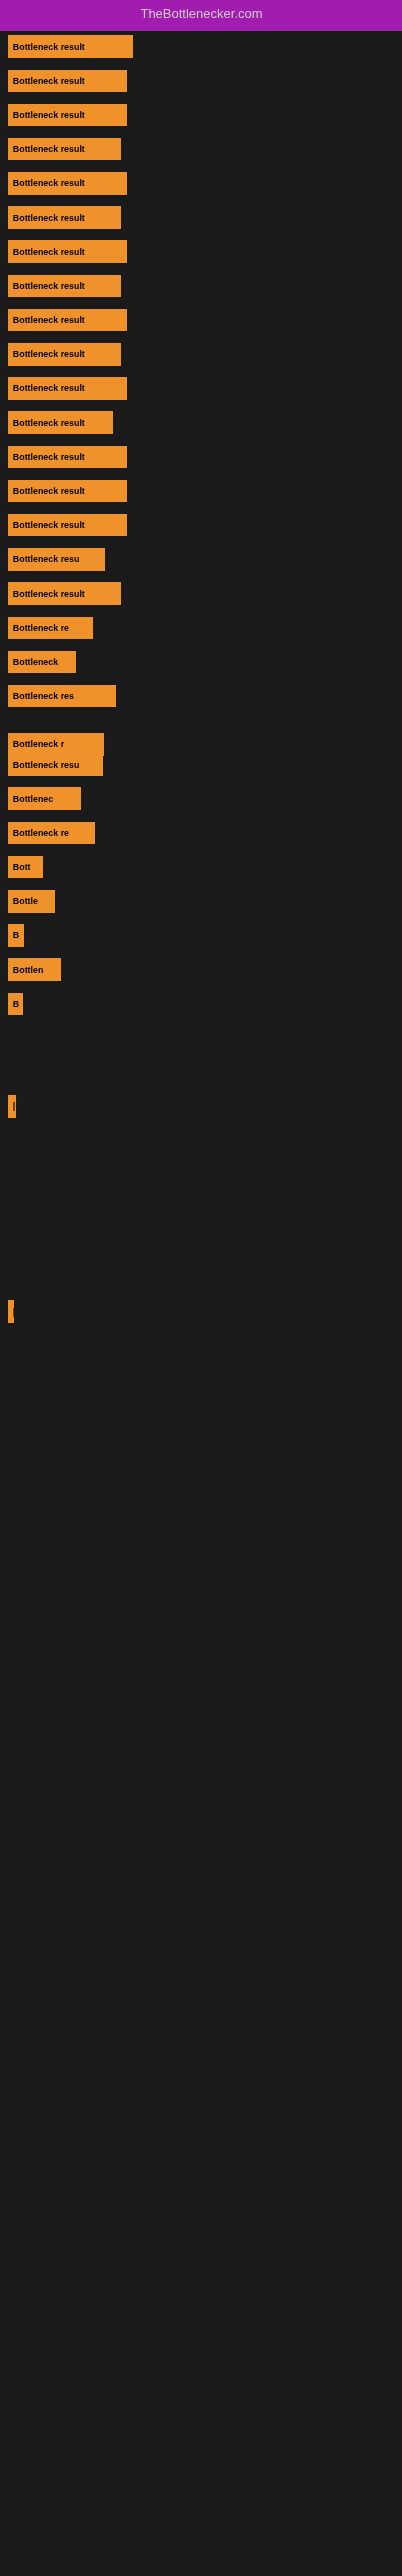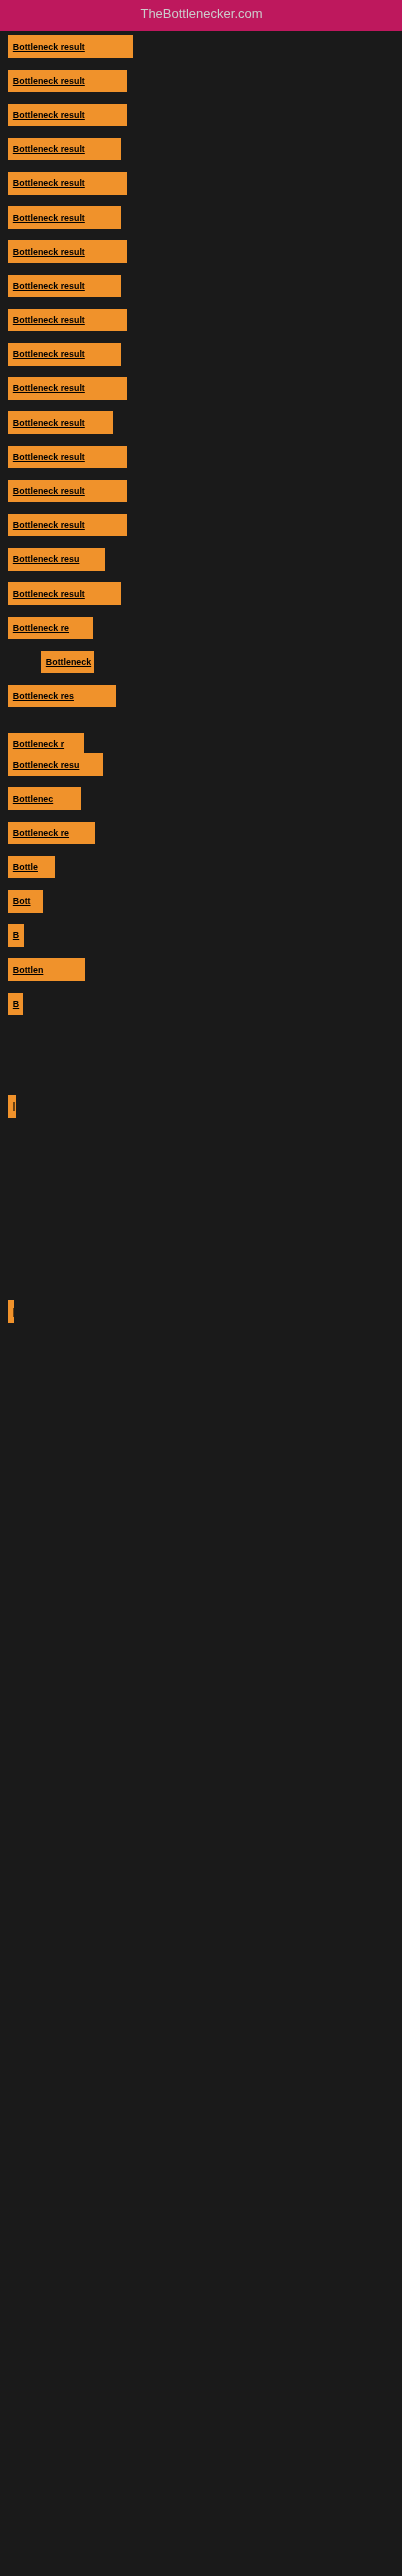--- a/index.html
+++ b/index.html
@@ -13,21 +13,21 @@
       background-color: #1a1a1a;
       font-family: Arial, sans-serif;
       color: #fff;
     }
 
     .header {
       text-align: center;
       padding: 6.4px 0 9.7px 0;
       font-size: 13px;
       color: #ccc;
-      background-color: #be185d;
+      background-color: #a21caf;
     }
 
     .bars-container {
       padding: 0 8px;
       display: flex;
       flex-direction: column;
       gap: 0px;
     }
 
     .bar-row {
@@ -41,21 +41,20 @@
       height: 22.5px;
       background-color: #f0922b;
       display: flex;
       align-items: center;
       padding-left: 4.8px;
       font-size: 8.9px;
       color: #000;
       font-weight: bold;
       white-space: nowrap;
       overflow: hidden;
-      text-decoration: underline;
     }
   </style>
 </head>
 <body>
 
 <div class="header">
   <span>TheBottlenecker.com</span>
 </div>
 
 <div class="bars-container" id="bars-container">
@@ -107,48 +106,48 @@
     <div class="bar-row">
       <div class="bar" style="width: 97px;">Bottleneck resu</div>
     </div>
     <div class="bar-row">
       <div class="bar" style="width: 113px;">Bottleneck result</div>
     </div>
     <div class="bar-row">
       <div class="bar" style="width: 85px;">Bottleneck re</div>
     </div>
     <div class="bar-row">
-      <div class="bar" style="width: 53px; margin-left: 33px;">Bottleneck</div>
+      <div class="bar" style="width: 68px;">Bottleneck</div>
     </div>
     <div class="bar-row">
       <div class="bar" style="width: 108px;">Bottleneck res</div>
     </div>
     <div class="bar-row">
-      <div class="bar" style="width: 76px; margin-top: 28px;">Bottleneck r</div>
+      <div class="bar" style="width: 96px; margin-top: 28px;">Bottleneck r</div>
     </div>
     <div class="bar-row">
       <div class="bar" style="width: 95px;">Bottleneck resu</div>
     </div>
     <div class="bar-row">
       <div class="bar" style="width: 73px;">Bottlenec</div>
     </div>
     <div class="bar-row">
       <div class="bar" style="width: 87px;">Bottleneck re</div>
     </div>
     <div class="bar-row">
-      <div class="bar" style="width: 47px;">Bottle</div>
+      <div class="bar" style="width: 35px;">Bott</div>
     </div>
     <div class="bar-row">
-      <div class="bar" style="width: 35px;">Bott</div>
+      <div class="bar" style="width: 47px;">Bottle</div>
     </div>
     <div class="bar-row">
       <div class="bar" style="width: 16px;">B</div>
     </div>
     <div class="bar-row">
-      <div class="bar" style="width: 77px;">Bottlen</div>
+      <div class="bar" style="width: 53px;">Bottlen</div>
     </div>
     <div class="bar-row">
       <div class="bar" style="width: 14.5px;">B</div>
     </div>
     <div class="bar-row" style="height: 31px;"></div>
     <div class="bar-row" style="height: 31px;"></div>
     <div class="bar-row">
       <div class="bar" style="width: 8px;">|</div>
     </div>
     <div class="bar-row" style="height: 31px;"></div>

